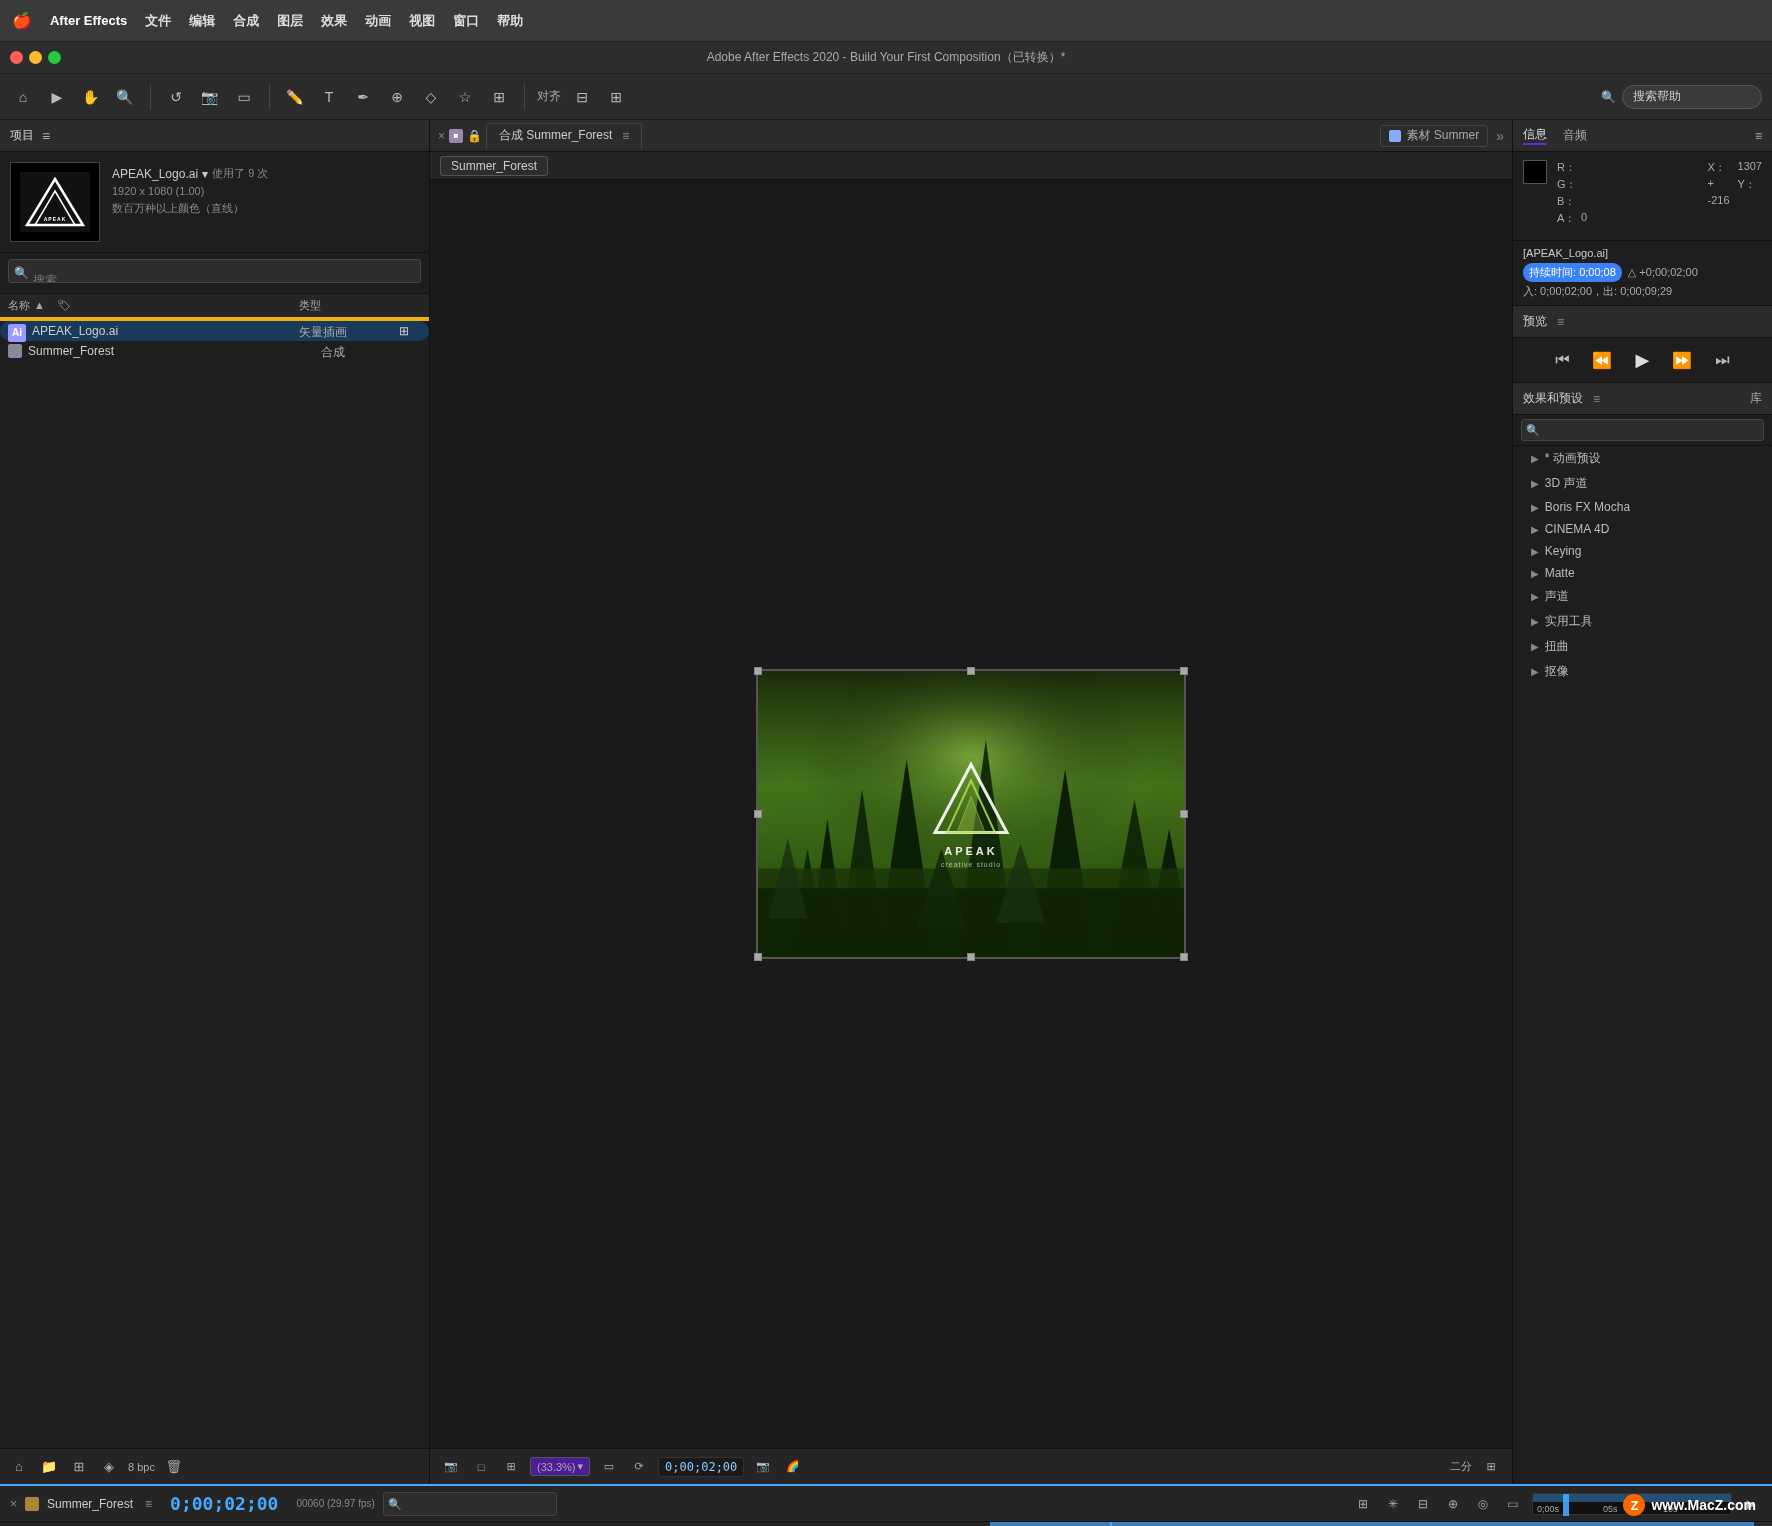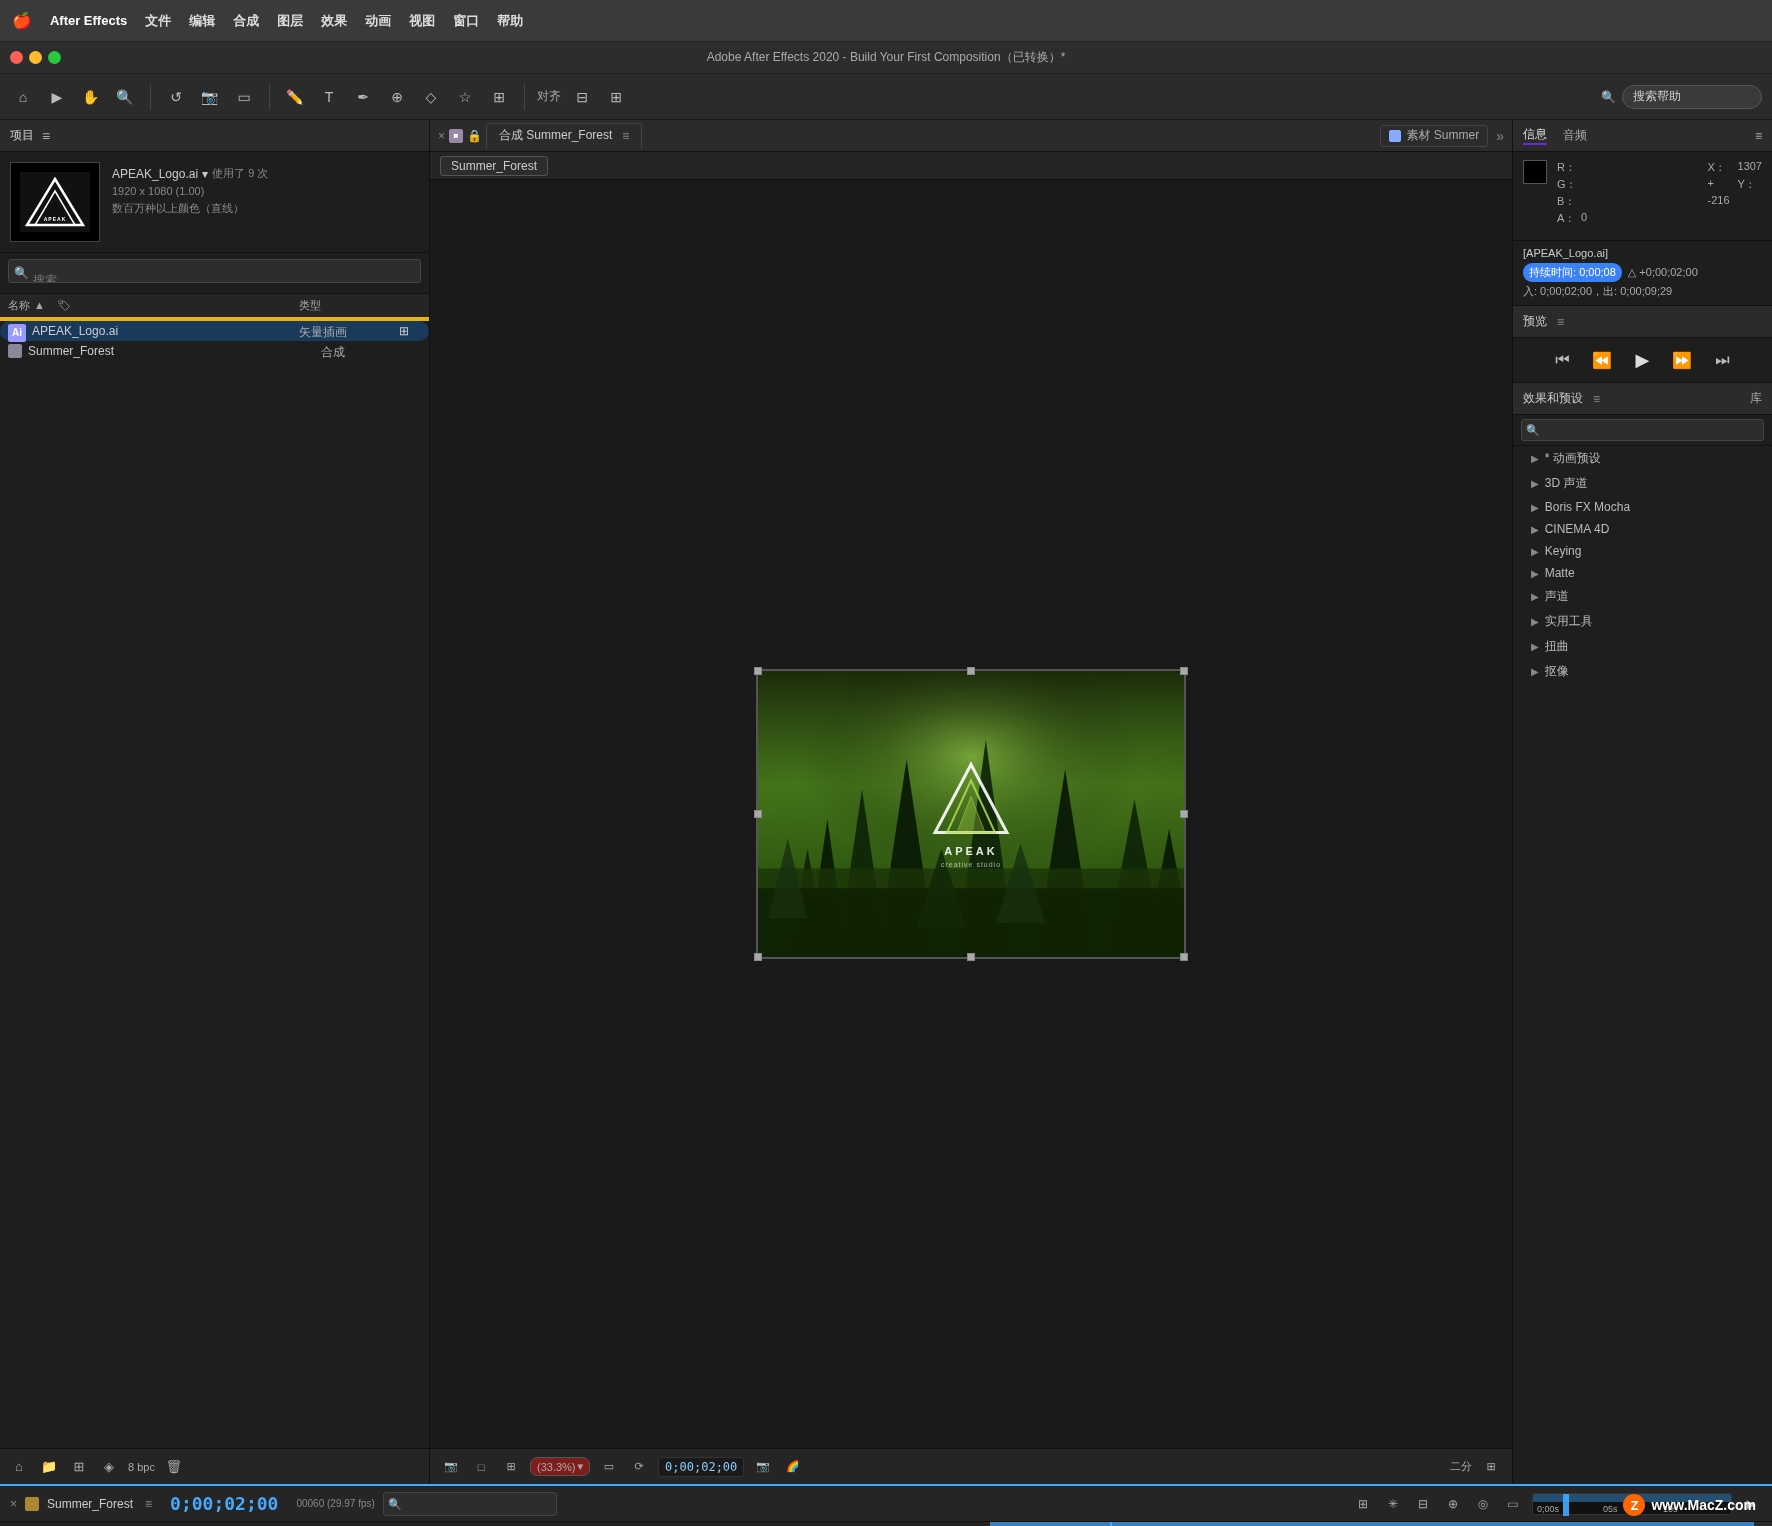--- a/index.html
+++ b/index.html
@@ -392,23 +392,23 @@
       font-size: 11px;
       color: #aaa;
     }
     .viewer-btn {
       width: 22px; height: 22px;
       display: flex; align-items: center; justify-content: center;
       cursor: pointer;
       color: #aaa;
     }
     .zoom-display {
-      background: #7f1d1d;
+      background: #4c1d95;
       border: 1px solid #555;
-      border-radius: 7px;
+      border-radius: 2px;
       padding: 2px 6px;
       font-size: 11px;
       cursor: pointer;
       display: flex; align-items: center; gap: 2px;
     }
     .timecode-display {
       background: #1a1a1a;
       border: 1px solid #333;
       padding: 2px 6px;
       border-radius: 3px;

